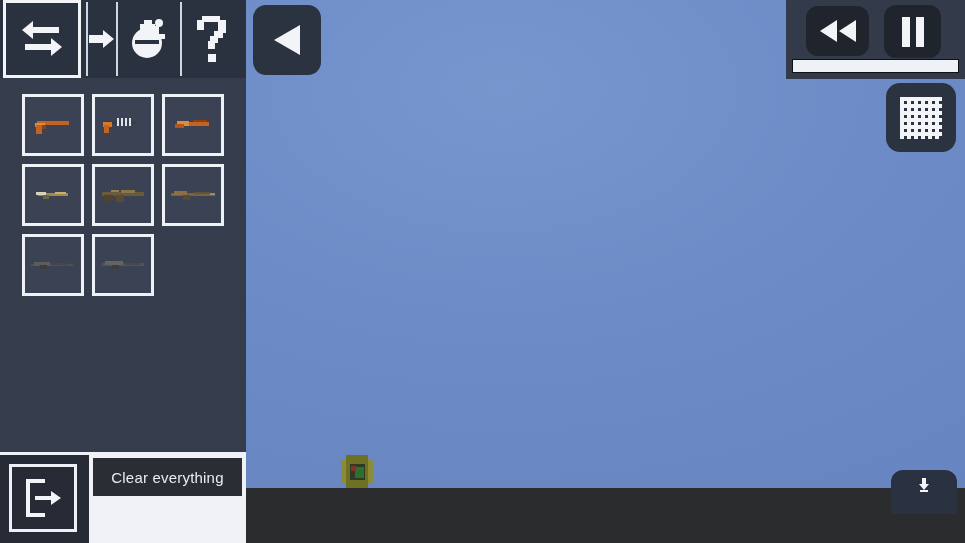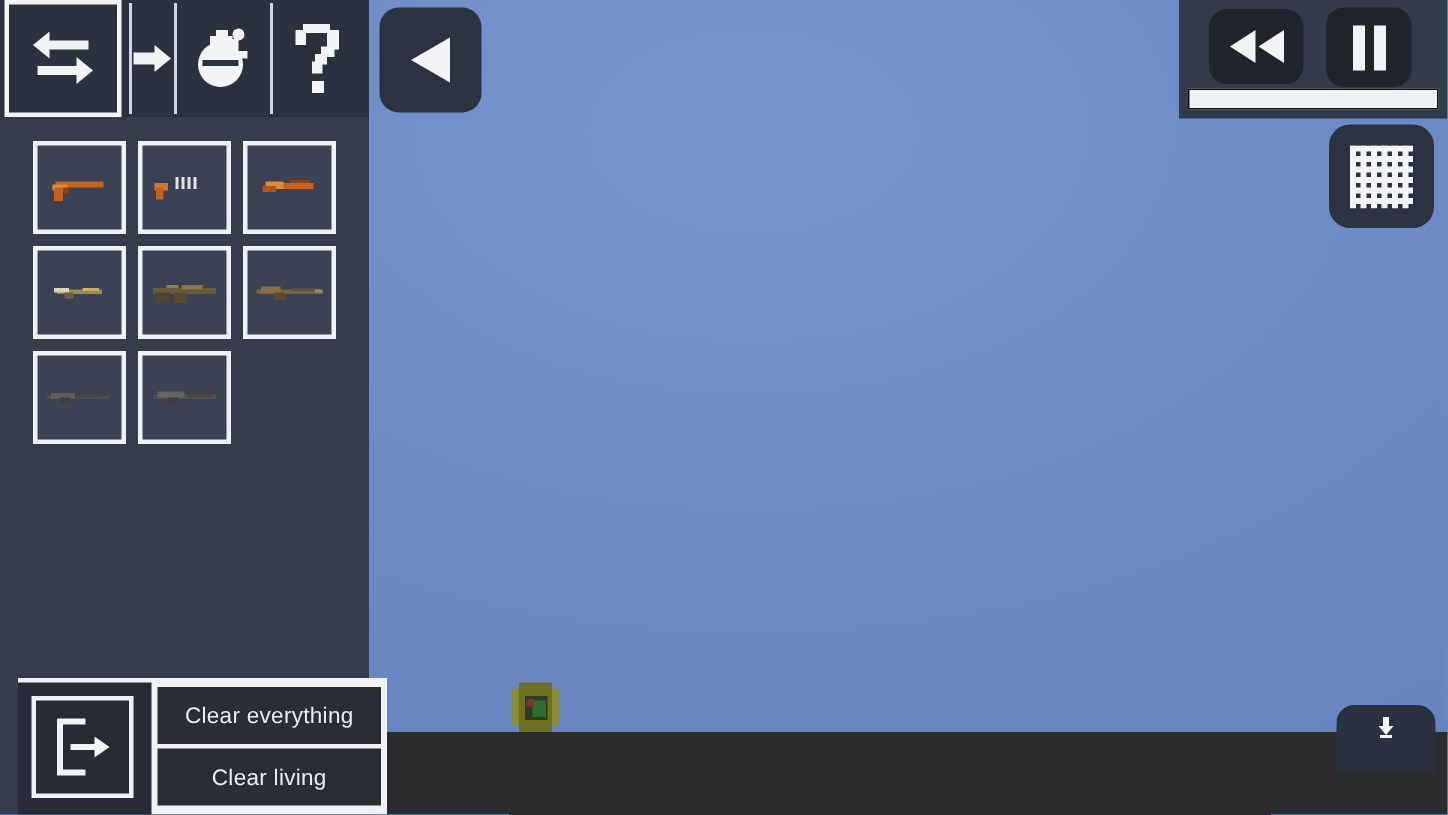--- a/index.html
+++ b/index.html
@@ -75,21 +75,21 @@
 
   
   .drag-gun {
     position:absolute; left:106px; top:426px; width:106px; height:40px;
     transform:rotate(-7deg); transform-origin:left center;
     z-index:3; pointer-events:none;
   }
 
   
   .bottombar {
-    position:absolute; left:12px; top:452px; width:246px; height:91px;
+    position:absolute; left:0; top:452px; width:246px; height:91px;
     background:#262b36; z-index:5;
   }
   .bottombar-top {
     position:absolute; left:0; top:0; width:246px; height:3px; background:#eef1f6;
   }
   .exit-btn {
     position:absolute; left:9px; top:12px; width:68px; height:68px;
     border:3px solid #eef1f6; background:#262b36;
     display:flex; align-items:center; justify-content:center;
   }
@@ -356,17 +356,16 @@
         <g fill="none" stroke="#f2f4f8" stroke-width="4">
           <path d="M22 3 H5 V37 H22"></path>
         </g>
         <rect x="12" y="18" width="20" height="4" fill="#f2f4f8"></rect>
         <polygon points="28,13 28,27 38,20" fill="#f2f4f8"></polygon>
       </svg>
     </div>
 
     <div class="clear-wrap">
       <button class="clear-btn">Clear everything</button>
-      <button class="clear-btn">Clear living</button>
     </div>
   </div>
 
 </div>
 
 </body></html>

